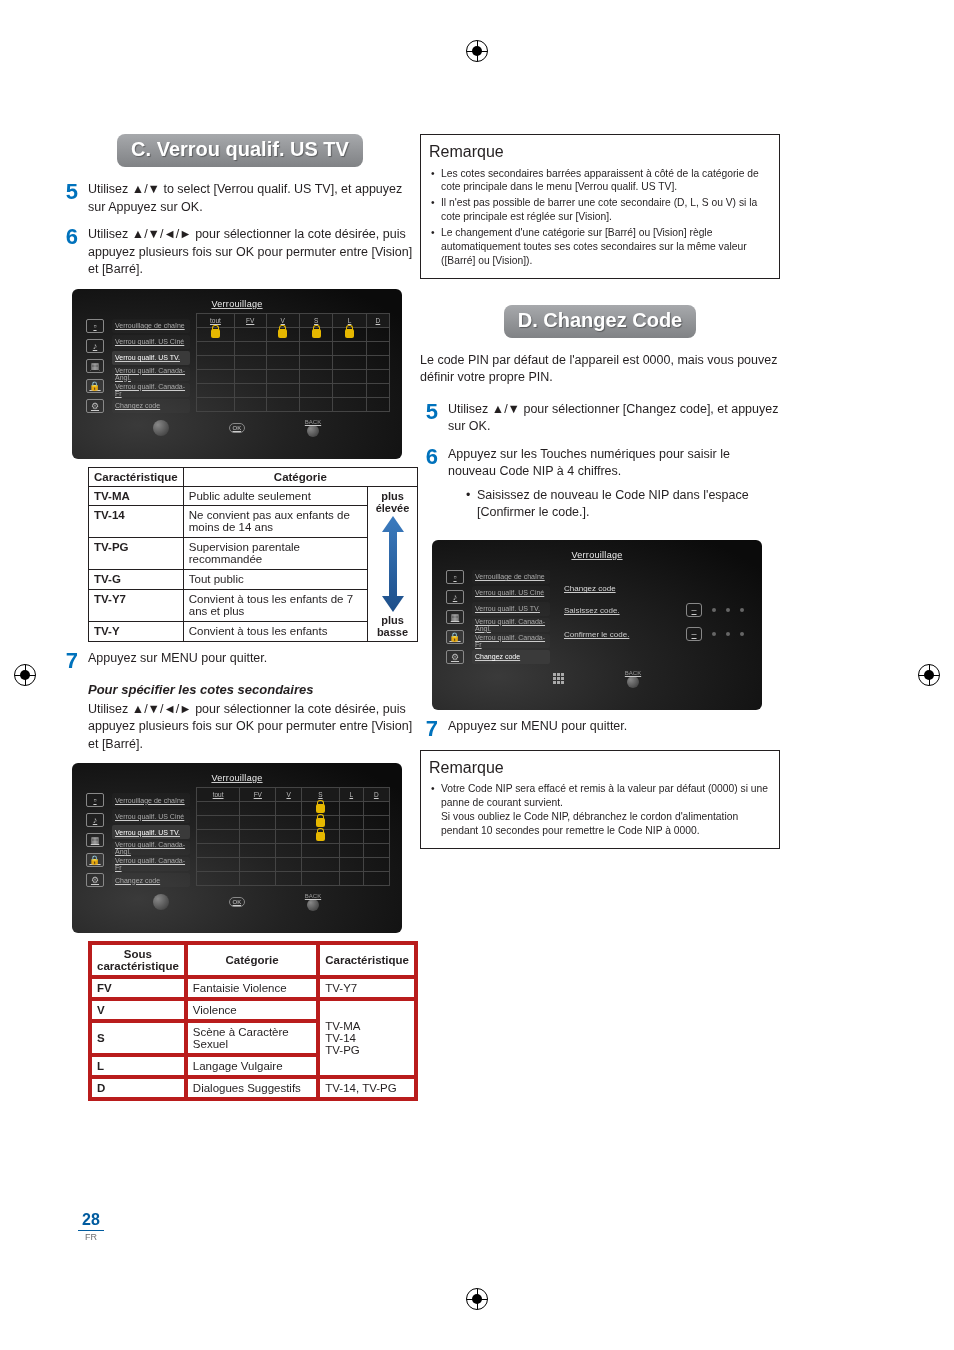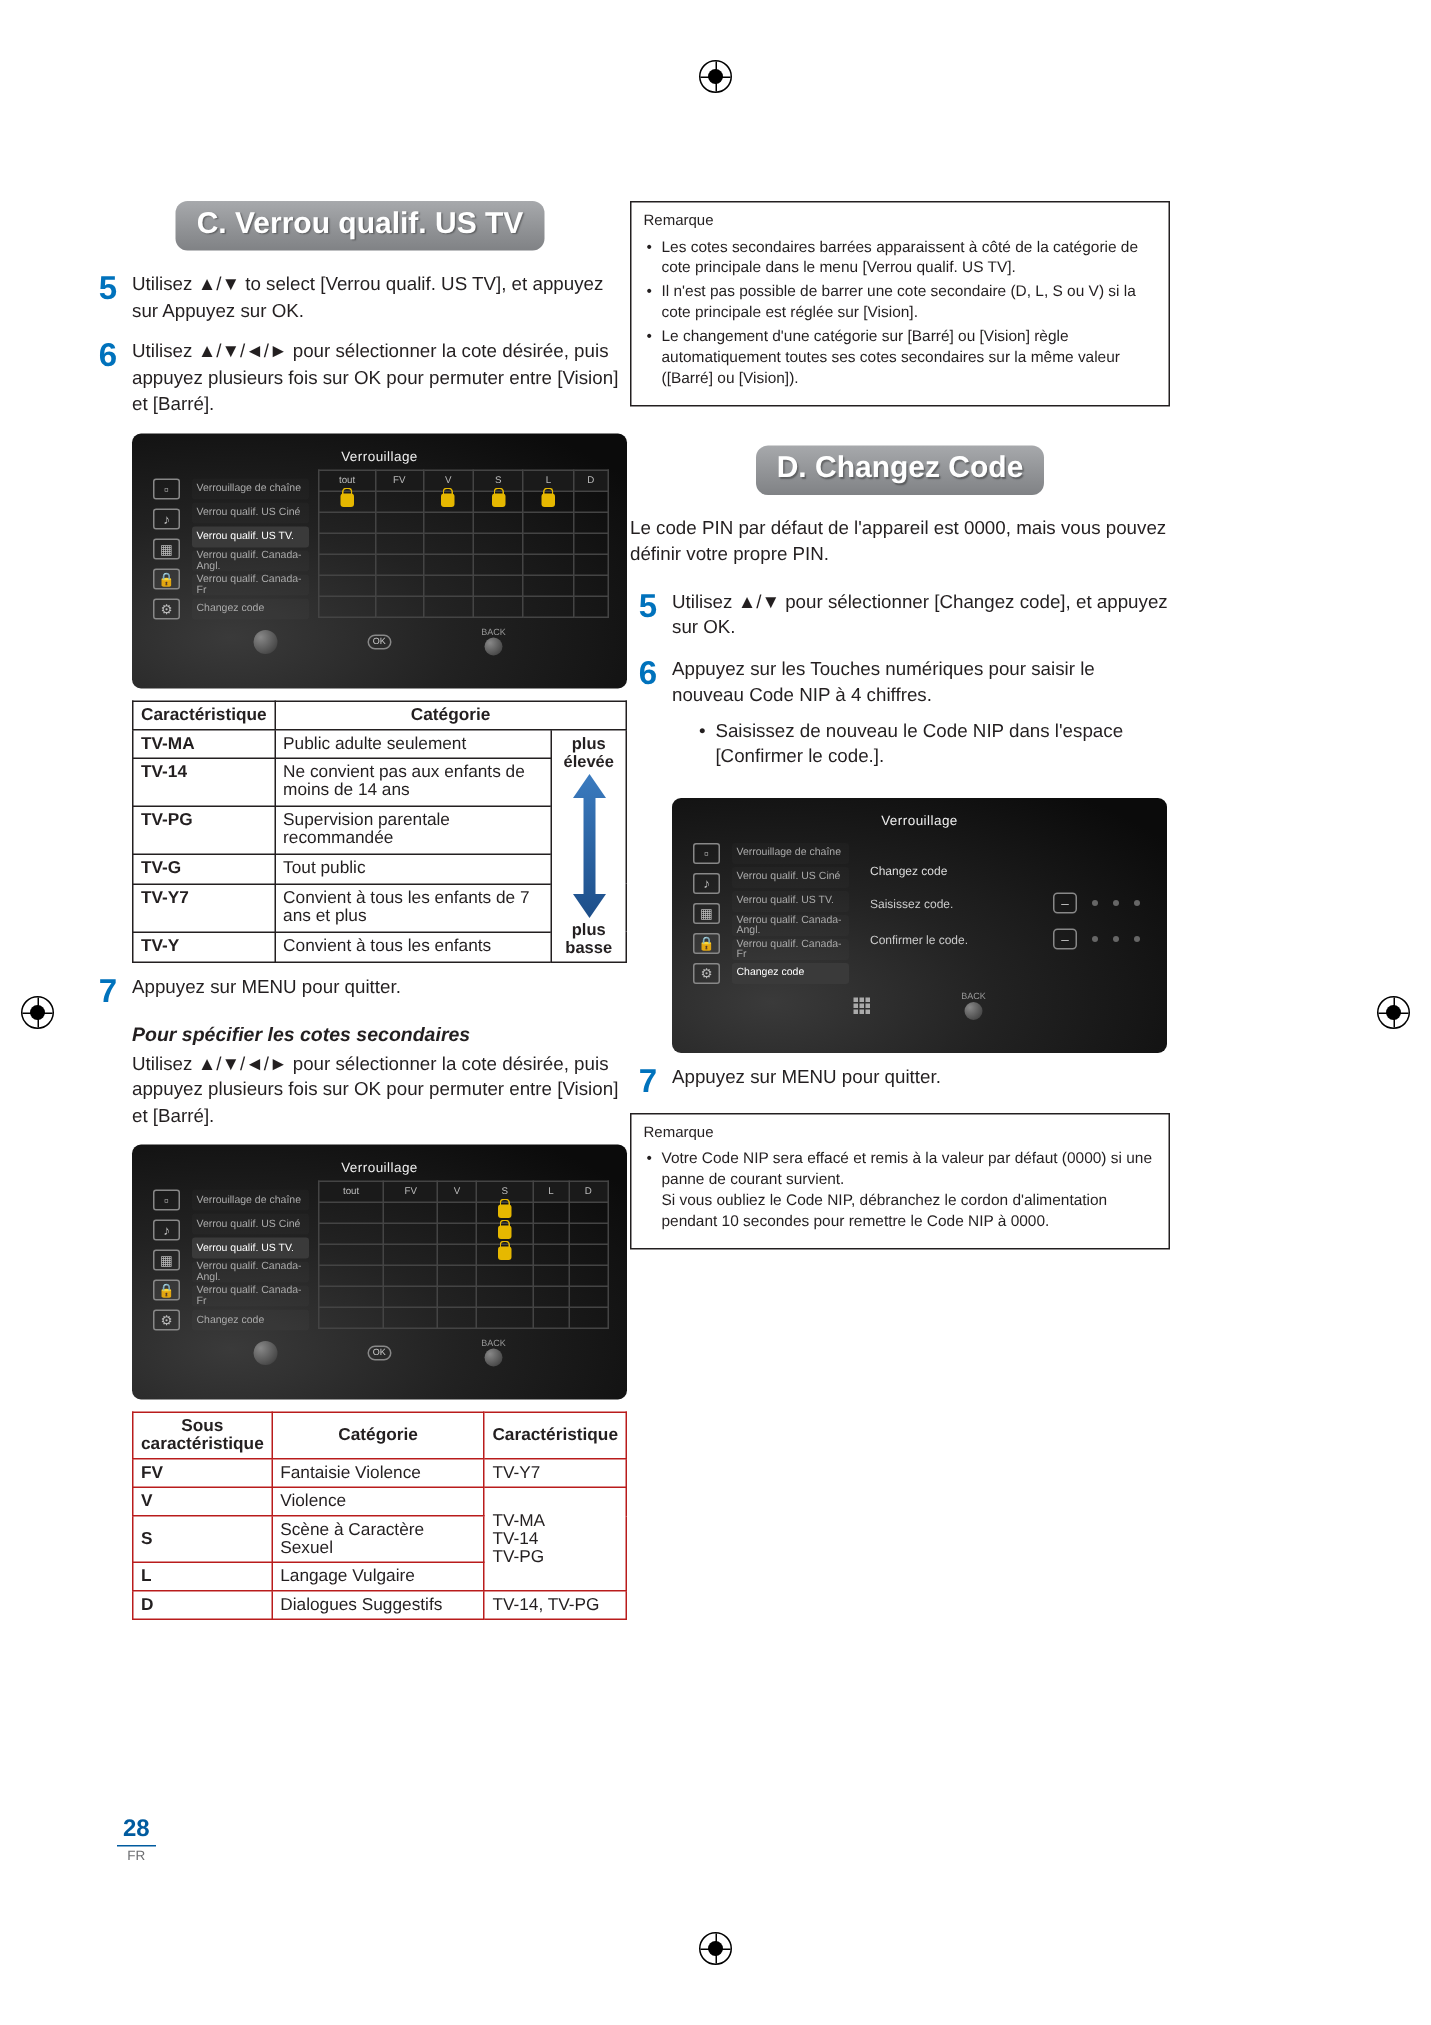--- a/index.html
+++ b/index.html
@@ -55,25 +55,26 @@
 
   .step { display:flex; gap:10px; margin-bottom:10px; }
   .step-num { color:#0072bc; font-size:22px; font-weight:bold; line-height:1; min-width:18px; text-align:right; font-family:"Gill Sans","Gill Sans MT",Arial,sans-serif; }
   .step-body { font-size:12.5px; line-height:1.4; flex:1; }
 
   .osd {
     width: 330px;
     height: 170px;
     background: radial-gradient(ellipse at 20% 80%, #3a3a3a 0%, #222 40%, #0b0b0b 90%);
     border-radius: 6px;
-    margin: 8px 0 8px 28px;
+    margin: 8px 0 8px 12px;
     position: relative;
     padding: 10px 12px 8px 12px;
     color:#ccc;
     font-size:8px;
+    text-decoration:underline;
   }
   .osd-title { color:#eee; text-align:center; font-size:9px; letter-spacing:.3px; margin-bottom:4px; }
   .osd-body { display:flex; gap:6px; }
   .osd-nav { width:22px; display:flex; flex-direction:column; gap:6px; align-items:center; padding-top:6px; }
   .osd-nav-icon { width:18px; height:14px; border:1px solid #888; border-radius:2px; display:flex; align-items:center; justify-content:center; font-size:9px; color:#bbb; }
   .osd-list { width:78px; display:flex; flex-direction:column; gap:2px; padding-top:6px; font-size:7px; }
   .osd-list-item { height:14px; display:flex; align-items:center; padding-left:3px; color:#aaa; background:rgba(255,255,255,.02); border-radius:2px; }
   .osd-list-item.sel { background:#3a3a3a; color:#fff; }
   .osd-grid { flex:1; }
   .osd-grid table { border-collapse:collapse; width:100%; font-size:6.5px; color:#bbb; }
@@ -90,27 +91,27 @@
   table.data th, table.data td { border:1px solid #231f20; padding:3px 5px; vertical-align:top; }
   table.data th { font-weight:bold; text-align:center; }
   table.data td.rating { font-weight:bold; width:72px; }
   td.arrowcell { width:50px; text-align:center; font-weight:bold; font-size:11px; padding:2px; vertical-align:middle; }
   .arrow-svg { display:block; margin:2px auto; }
   
   .subhead { font-style:italic; font-weight:bold; font-size:13px; margin:6px 0 4px 28px; }
   .para { font-size:12.5px; line-height:1.4; margin:0 0 10px 28px; }
 
   table.sous { border-collapse:collapse; width:330px; font-size:11.5px; margin-left:28px; }
-  table.sous th, table.sous td { border:1px solid #b91c1c; padding:3px 5px; }
+  table.sous th, table.sous td { border:4px solid #b91c1c; padding:3px 5px; }
   table.sous th { font-weight:bold; text-align:center; }
   table.sous td.c1 { font-weight:bold; width:70px; }
   table.sous td.c3 { width:88px; }
 
   .note-box { border:1px solid #231f20; padding:6px 8px 8px; font-size:10.3px; line-height:1.35; margin-bottom:26px; }
-  .note-title { font-size:10px; margin-bottom:4px; }
+  .note-title { font-size:16px; margin-bottom:4px; }
   .note-box ul { list-style:none; padding-left:0; }
   .note-box li { position:relative; padding-left:12px; margin-bottom:2px; }
   .note-box li::before { content:"•"; position:absolute; left:2px; top:0; }
 
   .intro { font-size:12.5px; line-height:1.4; margin:10px 0 14px; }
 
   .osd-pin-row { display:flex; gap:10px; align-items:center; height:18px; margin-bottom:6px; }
   .osd-pin-label { font-size:8px; color:#ccc; flex:1; }
   .pin-box { width:16px; height:14px; border:1px solid #888; border-radius:3px; display:flex; align-items:center; justify-content:center; color:#ccc; font-size:9px; }
   .pin-dot { width:4px; height:4px; background:#666; border-radius:50%; }

